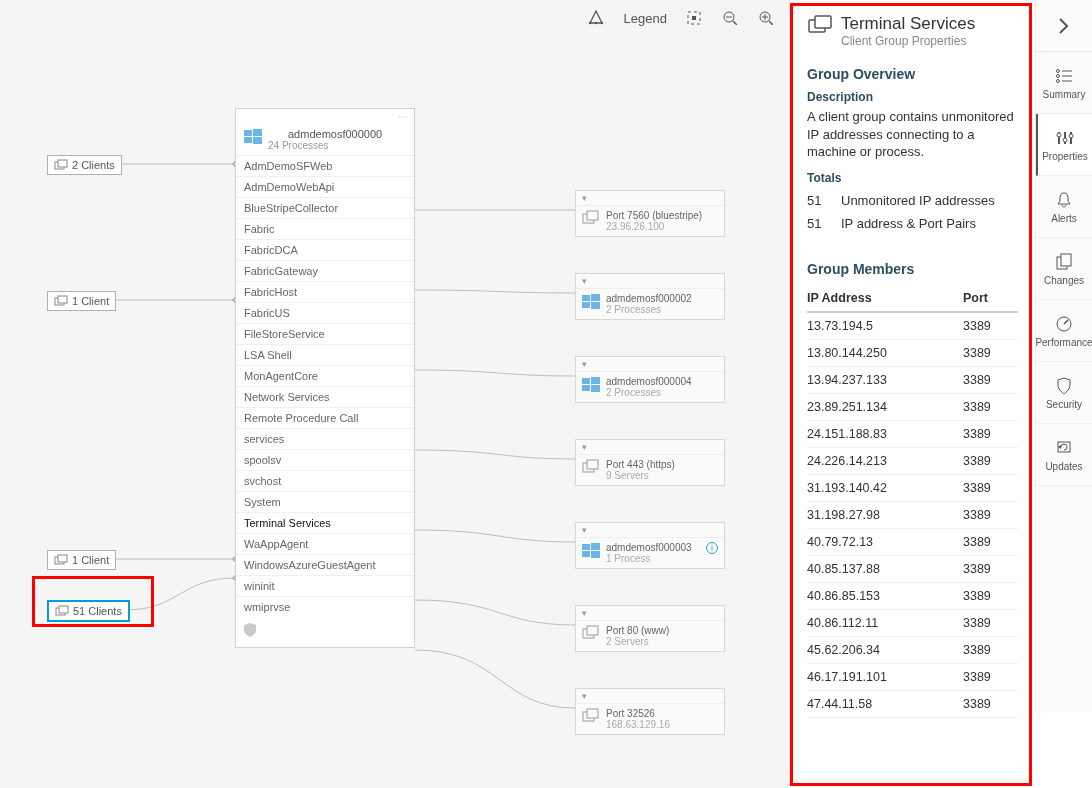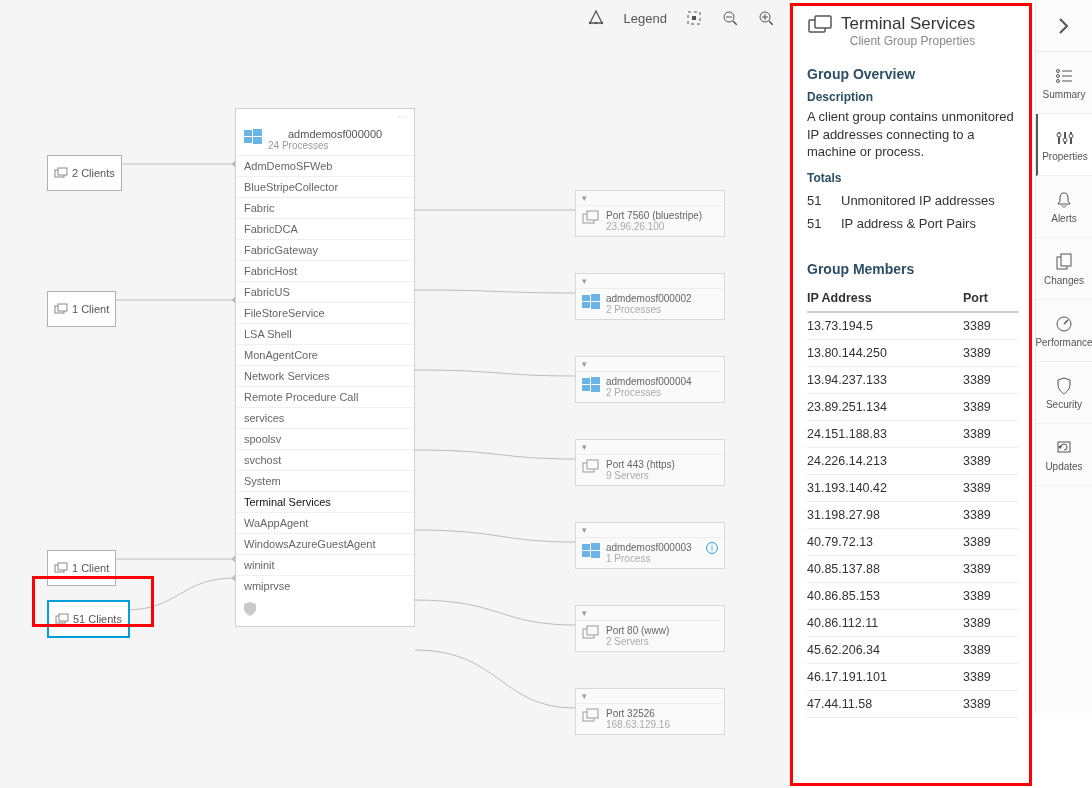--- a/index.html
+++ b/index.html
@@ -3,21 +3,21 @@
 <meta charset="utf-8">
 <style>
 *{box-sizing:border-box;margin:0;padding:0;font-family:"Segoe UI",Arial,sans-serif;}
 body{background:#fff;width:1092px;height:788px;overflow:hidden;position:relative;}
 .canvas{position:absolute;left:0;top:0;width:790px;height:788px;background:#f5f5f5;border-right:1px solid #e5e5e5;}
 .overlay{position:absolute;inset:0;background:rgba(245,245,245,0.6);pointer-events:none;}
 .toolbar{position:absolute;top:4px;right:14px;height:28px;display:flex;align-items:center;gap:18px;z-index:5;color:#555;}
 .toolbar .tb-item{display:flex;align-items:center;gap:19px;font-size:13px;cursor:pointer;}
 .toolbar .tb-ic{width:18px;height:18px;display:flex;align-items:center;justify-content:center;}
 svg.lines{position:absolute;left:0;top:0;width:790px;height:788px;z-index:1;}
-.client-box{position:absolute;border:1px solid #b0b0b0;background:#fff;font-size:11px;color:#555;padding:11px 6px;display:flex;align-items:flex-start;gap:4px;z-index:2;}
+.client-box{position:absolute;border:1px solid #b0b0b0;background:#fff;font-size:11px;color:#555;padding:3px 6px;display:flex;align-items:flex-start;gap:4px;z-index:2;}
 .client-box.hl{border:2px solid #009fd9;background:#fff;z-index:6;}
 .hl-frame{position:absolute;border:3px solid red;z-index:7;pointer-events:none;}
 .main-node{position:absolute;left:235px;top:108px;width:180px;background:#fff;border:1px solid #d0d0d0;z-index:2;}
 .main-hdr{display:flex;padding:6px 8px 4px;gap:6px;border-bottom:1px solid #eee;align-items:flex-start;}
 .main-hdr .title{font-size:11px;color:#555;margin-left:20px;}
 .main-hdr .sub{font-size:10px;color:#999;}
 .proc{font-size:11px;color:#666;padding:4px 8px;border-bottom:1px solid #f0f0f0;cursor:pointer;white-space:nowrap;overflow:hidden;text-overflow:ellipsis;}
 .proc:last-of-type{border-bottom:none;}
 .proc.sel{background:#fff;color:#111;font-weight:400;}
 .shield-row{padding:6px 8px;color:#bbb;}
@@ -25,21 +25,21 @@
 .rnode .chev{font-size:9px;color:#999;padding:2px 6px;border-bottom:1px solid #eee;}
 .rnode .body{display:flex;padding:4px 6px;gap:6px;align-items:flex-start;}
 .rnode .rt{font-size:10px;color:#666;}
 .rnode .rs{font-size:10px;color:#aaa;}
 .rnode .ric{width:18px;flex-shrink:0;color:#888;}
 .rnode .info{width:12px;height:12px;border-radius:50%;border:1px solid #2aa3d8;color:#2aa3d8;font-size:9px;display:inline-flex;align-items:center;justify-content:center;margin-left:auto;}
 .panel{position:absolute;left:795px;top:0;width:235px;height:788px;background:#fff;padding:14px 12px;z-index:2;overflow:hidden;}
 .panel-border{position:absolute;left:790px;top:3px;width:242px;height:783px;border:3px solid red;z-index:8;pointer-events:none;}
 .panel-hdr{display:flex;gap:8px;margin-bottom:18px;}
 .panel-hdr .pt{font-size:17px;color:#333;}
-.panel-hdr .ps{font-size:12px;color:#888;text-align:right;}
+.panel-hdr .ps{font-size:12px;color:#888;}
 .sec-title{font-size:14px;font-weight:600;color:#2d4e63;margin-bottom:8px;}
 .sub-title{font-size:12px;font-weight:600;color:#2d4e63;margin:8px 0 4px;}
 .desc{font-size:13px;color:#333;line-height:1.35;margin-bottom:10px;}
 .tot-row{display:flex;font-size:13px;color:#333;padding:4px 0;}
 .tot-row .num{width:34px;}
 .sec-title.mem{margin-top:26px;}
 .tbl{width:100%;border-collapse:collapse;font-size:12.5px;}
 .tbl th{text-align:left;font-weight:600;color:#333;border-bottom:2px solid #ccc;padding:6px 0;}
 .tbl td{border-bottom:1px solid #eee;padding:6px 0;color:#333;}
 .rsb{position:absolute;right:0;top:0;width:57px;height:713px;background:#fbfbfb;border-left:1px solid #e8e8e8;z-index:3;}
@@ -112,20 +112,21 @@
           <rect x="0" y="9" width="8" height="6" fill="#6cb4e6"></rect>
           <rect x="9" y="9" width="9" height="7" fill="#6cb4e6"></rect>
         </svg>
       <div>
           <div class="title">admdemosf000000</div>
           <div class="sub">24 Processes</div>
         </div>
     </div>
     <div id="proc-list">
         <div class="proc">AdmDemoSFWeb</div>
+        <div class="proc">AdmDemoWebApi</div>
         <div class="proc">BlueStripeCollector</div>
         <div class="proc">Fabric</div>
         <div class="proc">FabricDCA</div>
         <div class="proc">FabricGateway</div>
         <div class="proc">FabricHost</div>
         <div class="proc">FabricUS</div>
         <div class="proc">FileStoreService</div>
         <div class="proc">LSA Shell</div>
         <div class="proc">MonAgentCore</div>
         <div class="proc">Network Services</div>

